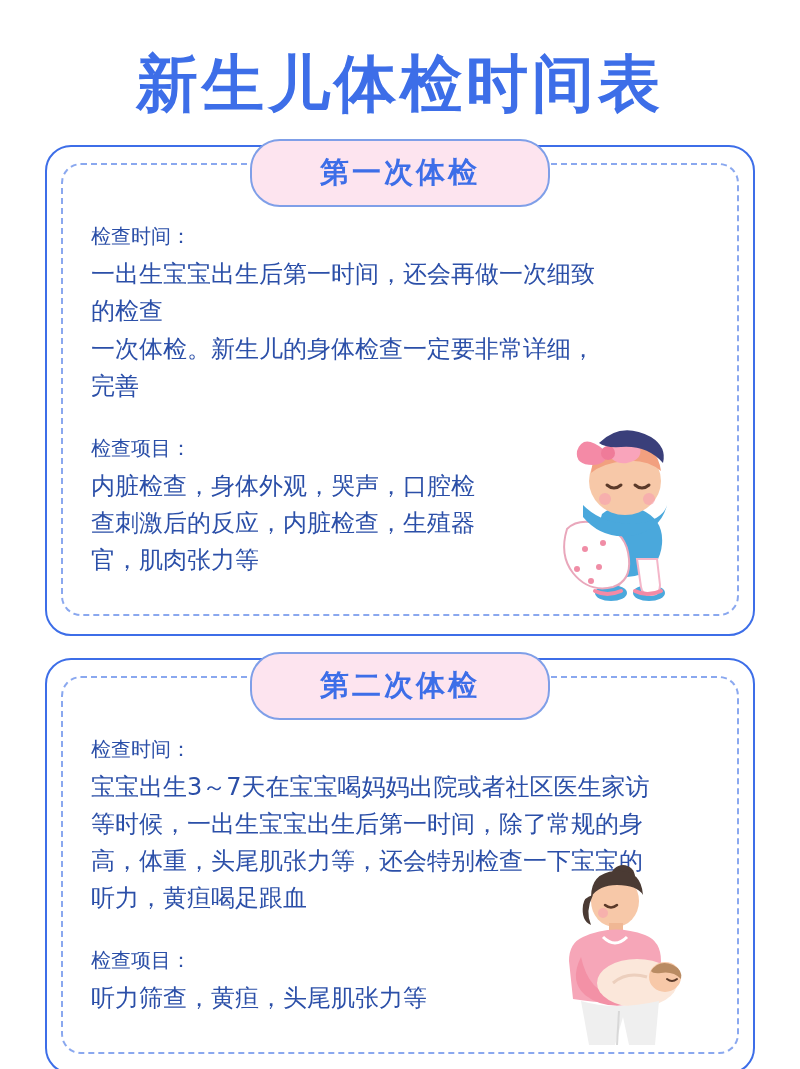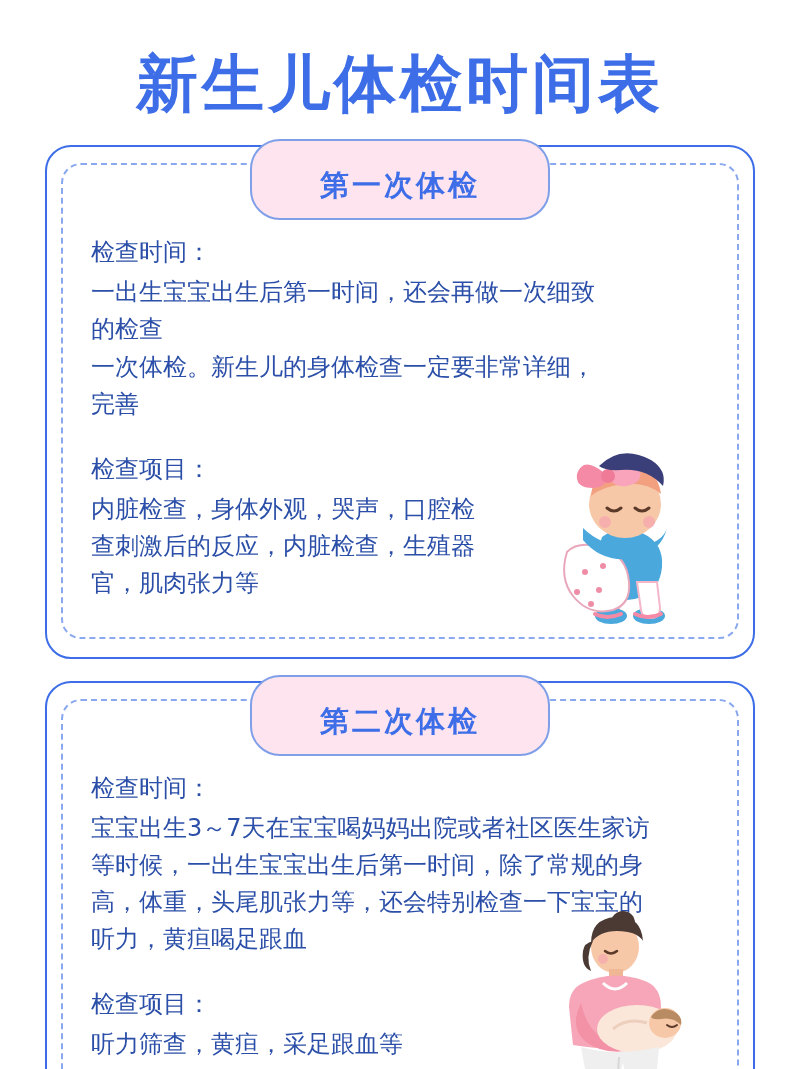--- a/index.html
+++ b/index.html
@@ -54,26 +54,26 @@
     margin: -52px auto 16px auto;
     width: 300px;
     background: #fde4ef;
     border: 2px solid #7f9fe8;
     border-radius: 30px;
     text-align: center;
     font-size: 29px;
     font-weight: bold;
     color: #3d6ee8;
     letter-spacing: 3px;
-    padding: 25px 0 12px 0;
+    padding: 12px 0 12px 0;
     font-family: "DejaVu Sans", "Liberation Sans", sans-serif;
     box-sizing: border-box;
   }
   .section-label {
-    font-size: 24px;
+    font-size: 20px;
     color: #2b4fa8;
     margin: 6px 0 6px 0;
     font-family: "DejaVu Sans", "Liberation Sans", sans-serif;
   }
   .body-text {
     font-size: 24px;
     color: #2b4fa8;
     line-height: 1.55;
     margin: 0 0 10px 0;
     font-family: "DejaVu Sans", "Liberation Sans", sans-serif;
@@ -160,21 +160,21 @@
 
       <div class="section-label">检查时间：</div>
       <div class="body-text text-col-2">宝宝出生3～7天在宝宝喝妈妈出院或者社区医生家访
 等时候，一出生宝宝出生后第一时间，除了常规的身
 高，体重，头尾肌张力等，还会特别检查一下宝宝的
 听力，黄疸喝足跟血</div>
 
       <div class="spacer"></div>
 
       <div class="section-label">检查项目：</div>
-      <div class="body-text text-narrow">听力筛查，黄疸，采足跟血等</div>
+      <div class="body-text text-narrow">听力筛查，黄疸，头尾肌张力等</div>
 
       <div class="illus illus-mom">
         <svg viewBox="0 0 200 185" width="200" height="185" xmlns="http://www.w3.org/2000/svg">
 
           <circle cx="104" cy="16" r="12" fill="#4a3a33"></circle>
 
           <ellipse cx="96" cy="40" rx="24" ry="26" fill="#f7c8a8"></ellipse>
           <path d="M72 36 q0 -24 24 -26 q26 -2 28 24 q-6 -10 -26 -10 q-18 0 -26 12 z" fill="#4a3a33"></path>
           <path d="M74 34 q-8 16 -2 30 q-10 -4 -8 -20 q1 -8 10 -10 z" fill="#4a3a33"></path>
 

